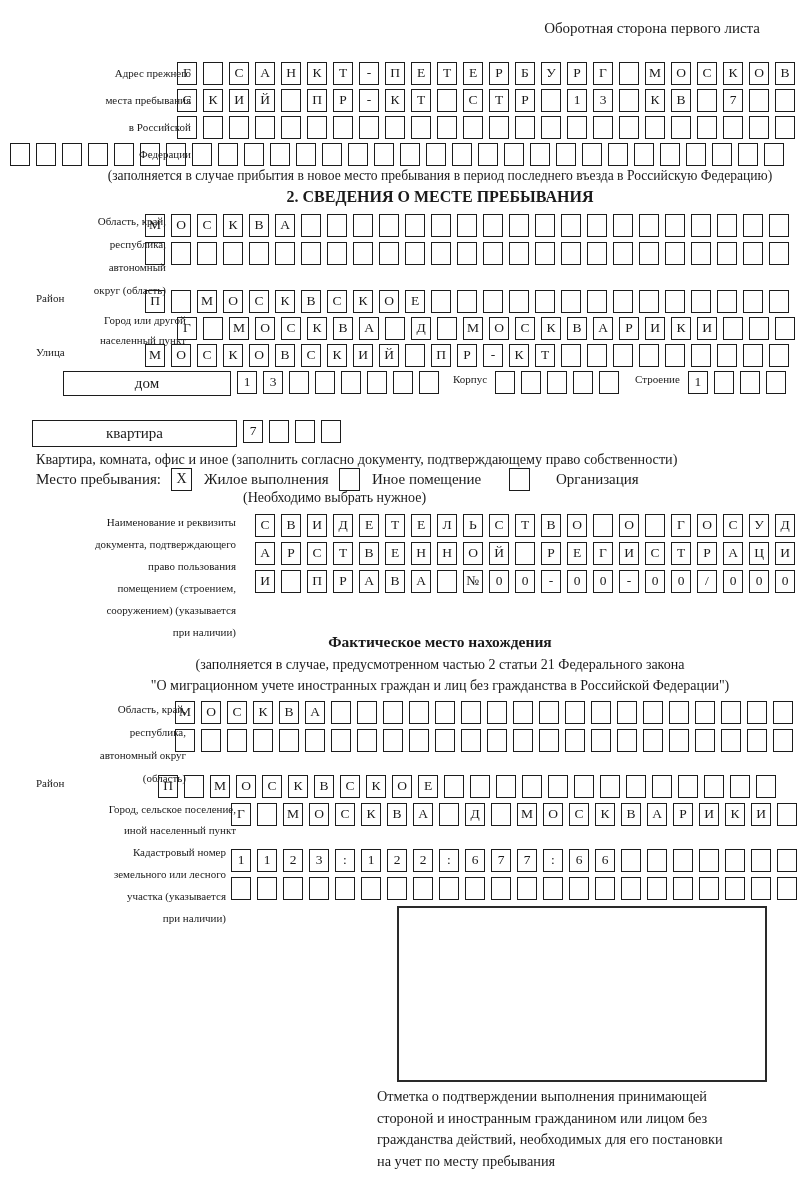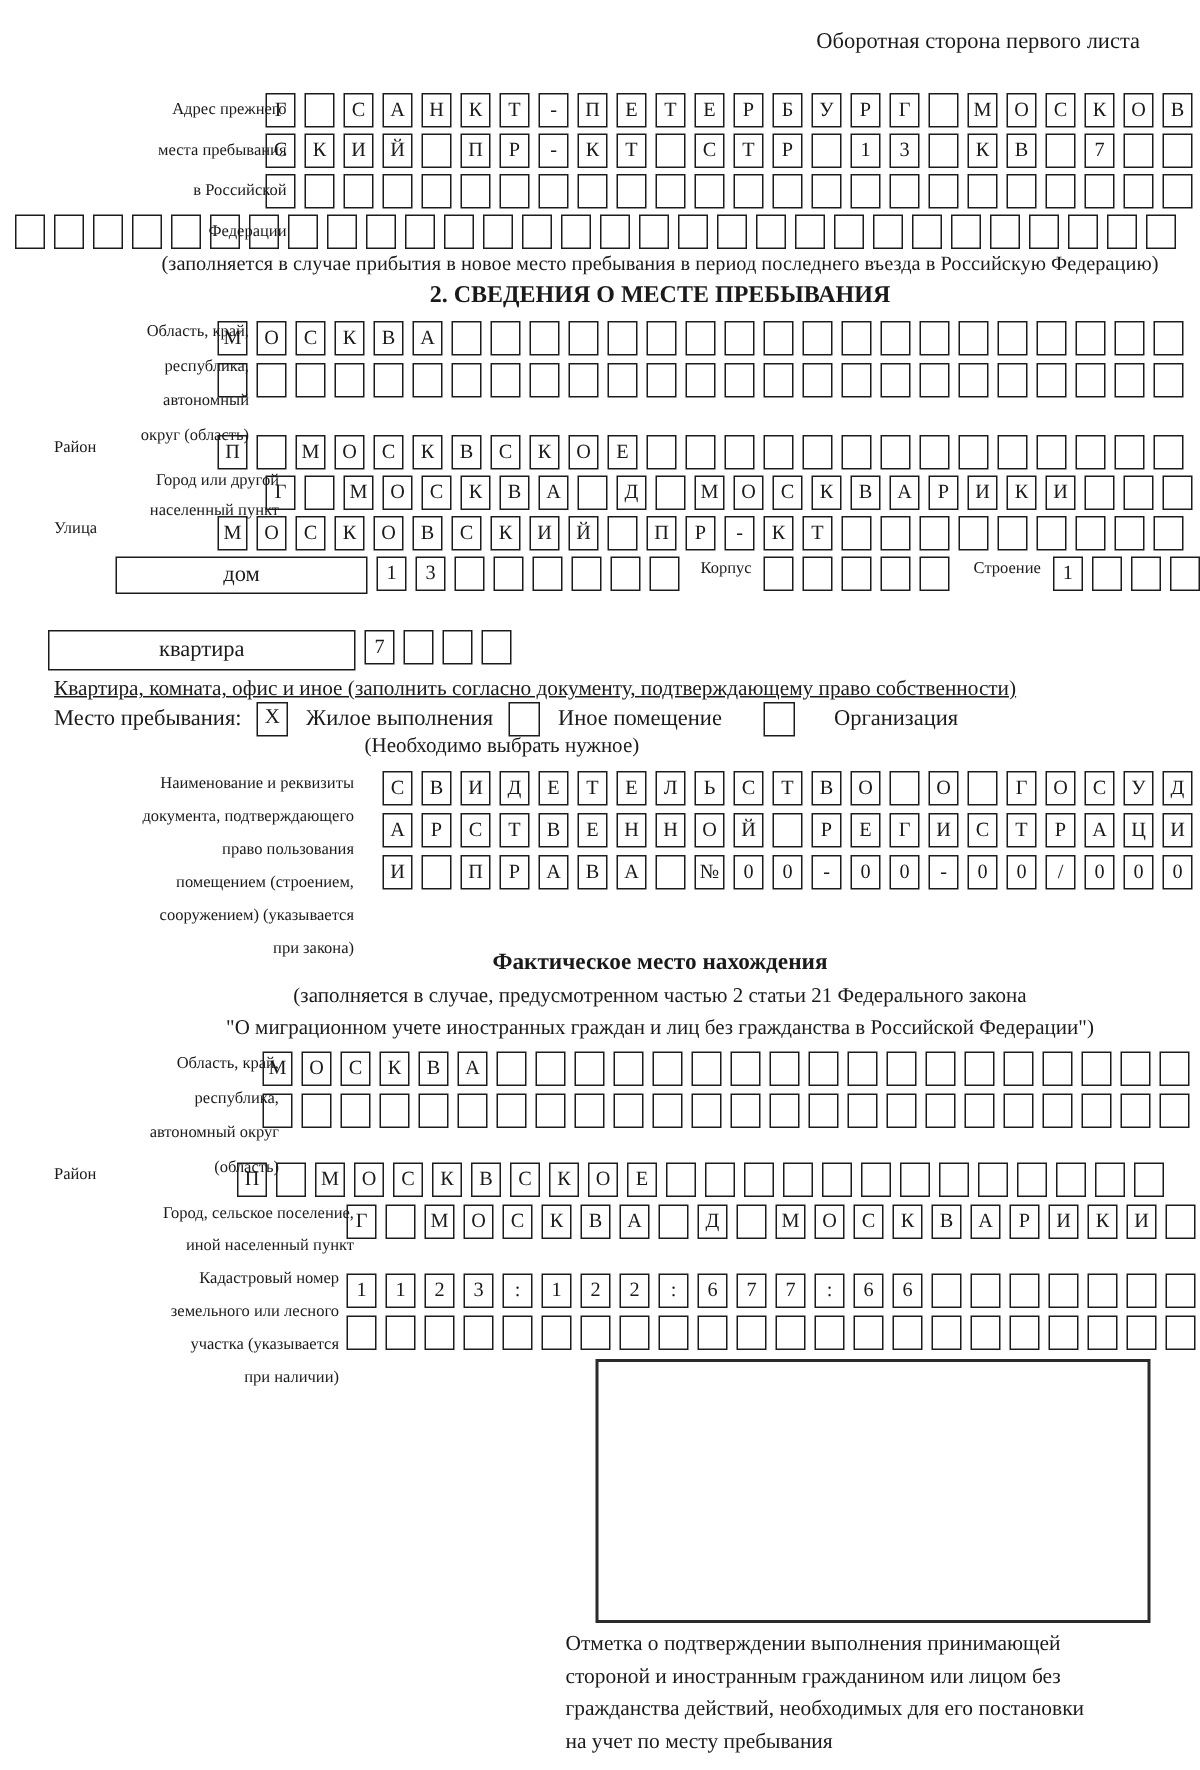--- a/index.html
+++ b/index.html
@@ -300,21 +300,21 @@
       <span class="cell"></span>
       <span class="cell"></span>
       <span class="cell"></span>
       <span class="cell"></span>
       <span class="cell"></span>
       <span class="cell"></span>
       <span class="cell"></span>
       <span class="cell"></span>
     </div>
 
-  <div class="row" style="left:44px;top:371px;align-items:flex-start;padding-left:33px;">
+  <div class="row" style="left:30px;top:371px;align-items:flex-start;padding-left:33px;">
     <span class="wordbox" style="width:168px;">дом</span>
     <span class="row" style="position:static;">
         <span class="cell">1</span>
         <span class="cell">3</span>
         <span class="cell"></span>
         <span class="cell"></span>
         <span class="cell"></span>
         <span class="cell"></span>
         <span class="cell"></span>
         <span class="cell"></span>
@@ -338,37 +338,37 @@
 
   <div class="row" style="left:32px;top:420px;align-items:flex-start;">
     <span class="wordbox" style="width:205px;height:27px;line-height:24px;">квартира</span>
     <span class="row" style="position:static;">
         <span class="cell">7</span>
         <span class="cell"></span>
         <span class="cell"></span>
         <span class="cell"></span>
       </span>
   </div>
-  <div class="abs caption" style="left:36px;top:451px;width:740px;font-size:14.2px;text-decoration:underline;">Квартира, комната, офис и иное (заполнить согласно документу, подтверждающему право собственности)</div>
+  <div class="abs caption" style="left:36px;top:451px;width:740px;font-size:14.2px;">Квартира, комната, офис и иное (заполнить согласно документу, подтверждающему право собственности)</div>
 
   <div class="inline-label" style="left:36px;top:471px;">Место пребывания:</div>
   <span class="checkbox" style="left:171px;top:468px;">X</span>
   <div class="inline-label" style="left:204px;top:471px;">Жилое выполнения</div>
   <span class="checkbox" style="left:339px;top:468px;"></span>
   <div class="inline-label" style="left:372px;top:471px;">Иное помещение</div>
   <span class="checkbox" style="left:509px;top:468px;"></span>
   <div class="inline-label" style="left:556px;top:471px;">Организация</div>
   <div class="abs caption" style="left:243px;top:490px;font-size:14px;">(Необходимо выбрать нужное)</div>
 
   <div class="abs label" style="left:36px;top:511px;width:200px;line-height:22px;">Наименование и реквизиты
 документа, подтверждающего
 право пользования
 помещением (строением,
 сооружением) (указывается
-при закона)</div>
+при наличии)</div>
   <div class="row" style="left:255px;top:514px;">
       <span class="cell">С</span>
       <span class="cell">В</span>
       <span class="cell">И</span>
       <span class="cell">Д</span>
       <span class="cell">Е</span>
       <span class="cell">Т</span>
       <span class="cell">Е</span>
       <span class="cell">Л</span>
       <span class="cell">Ь</span>

